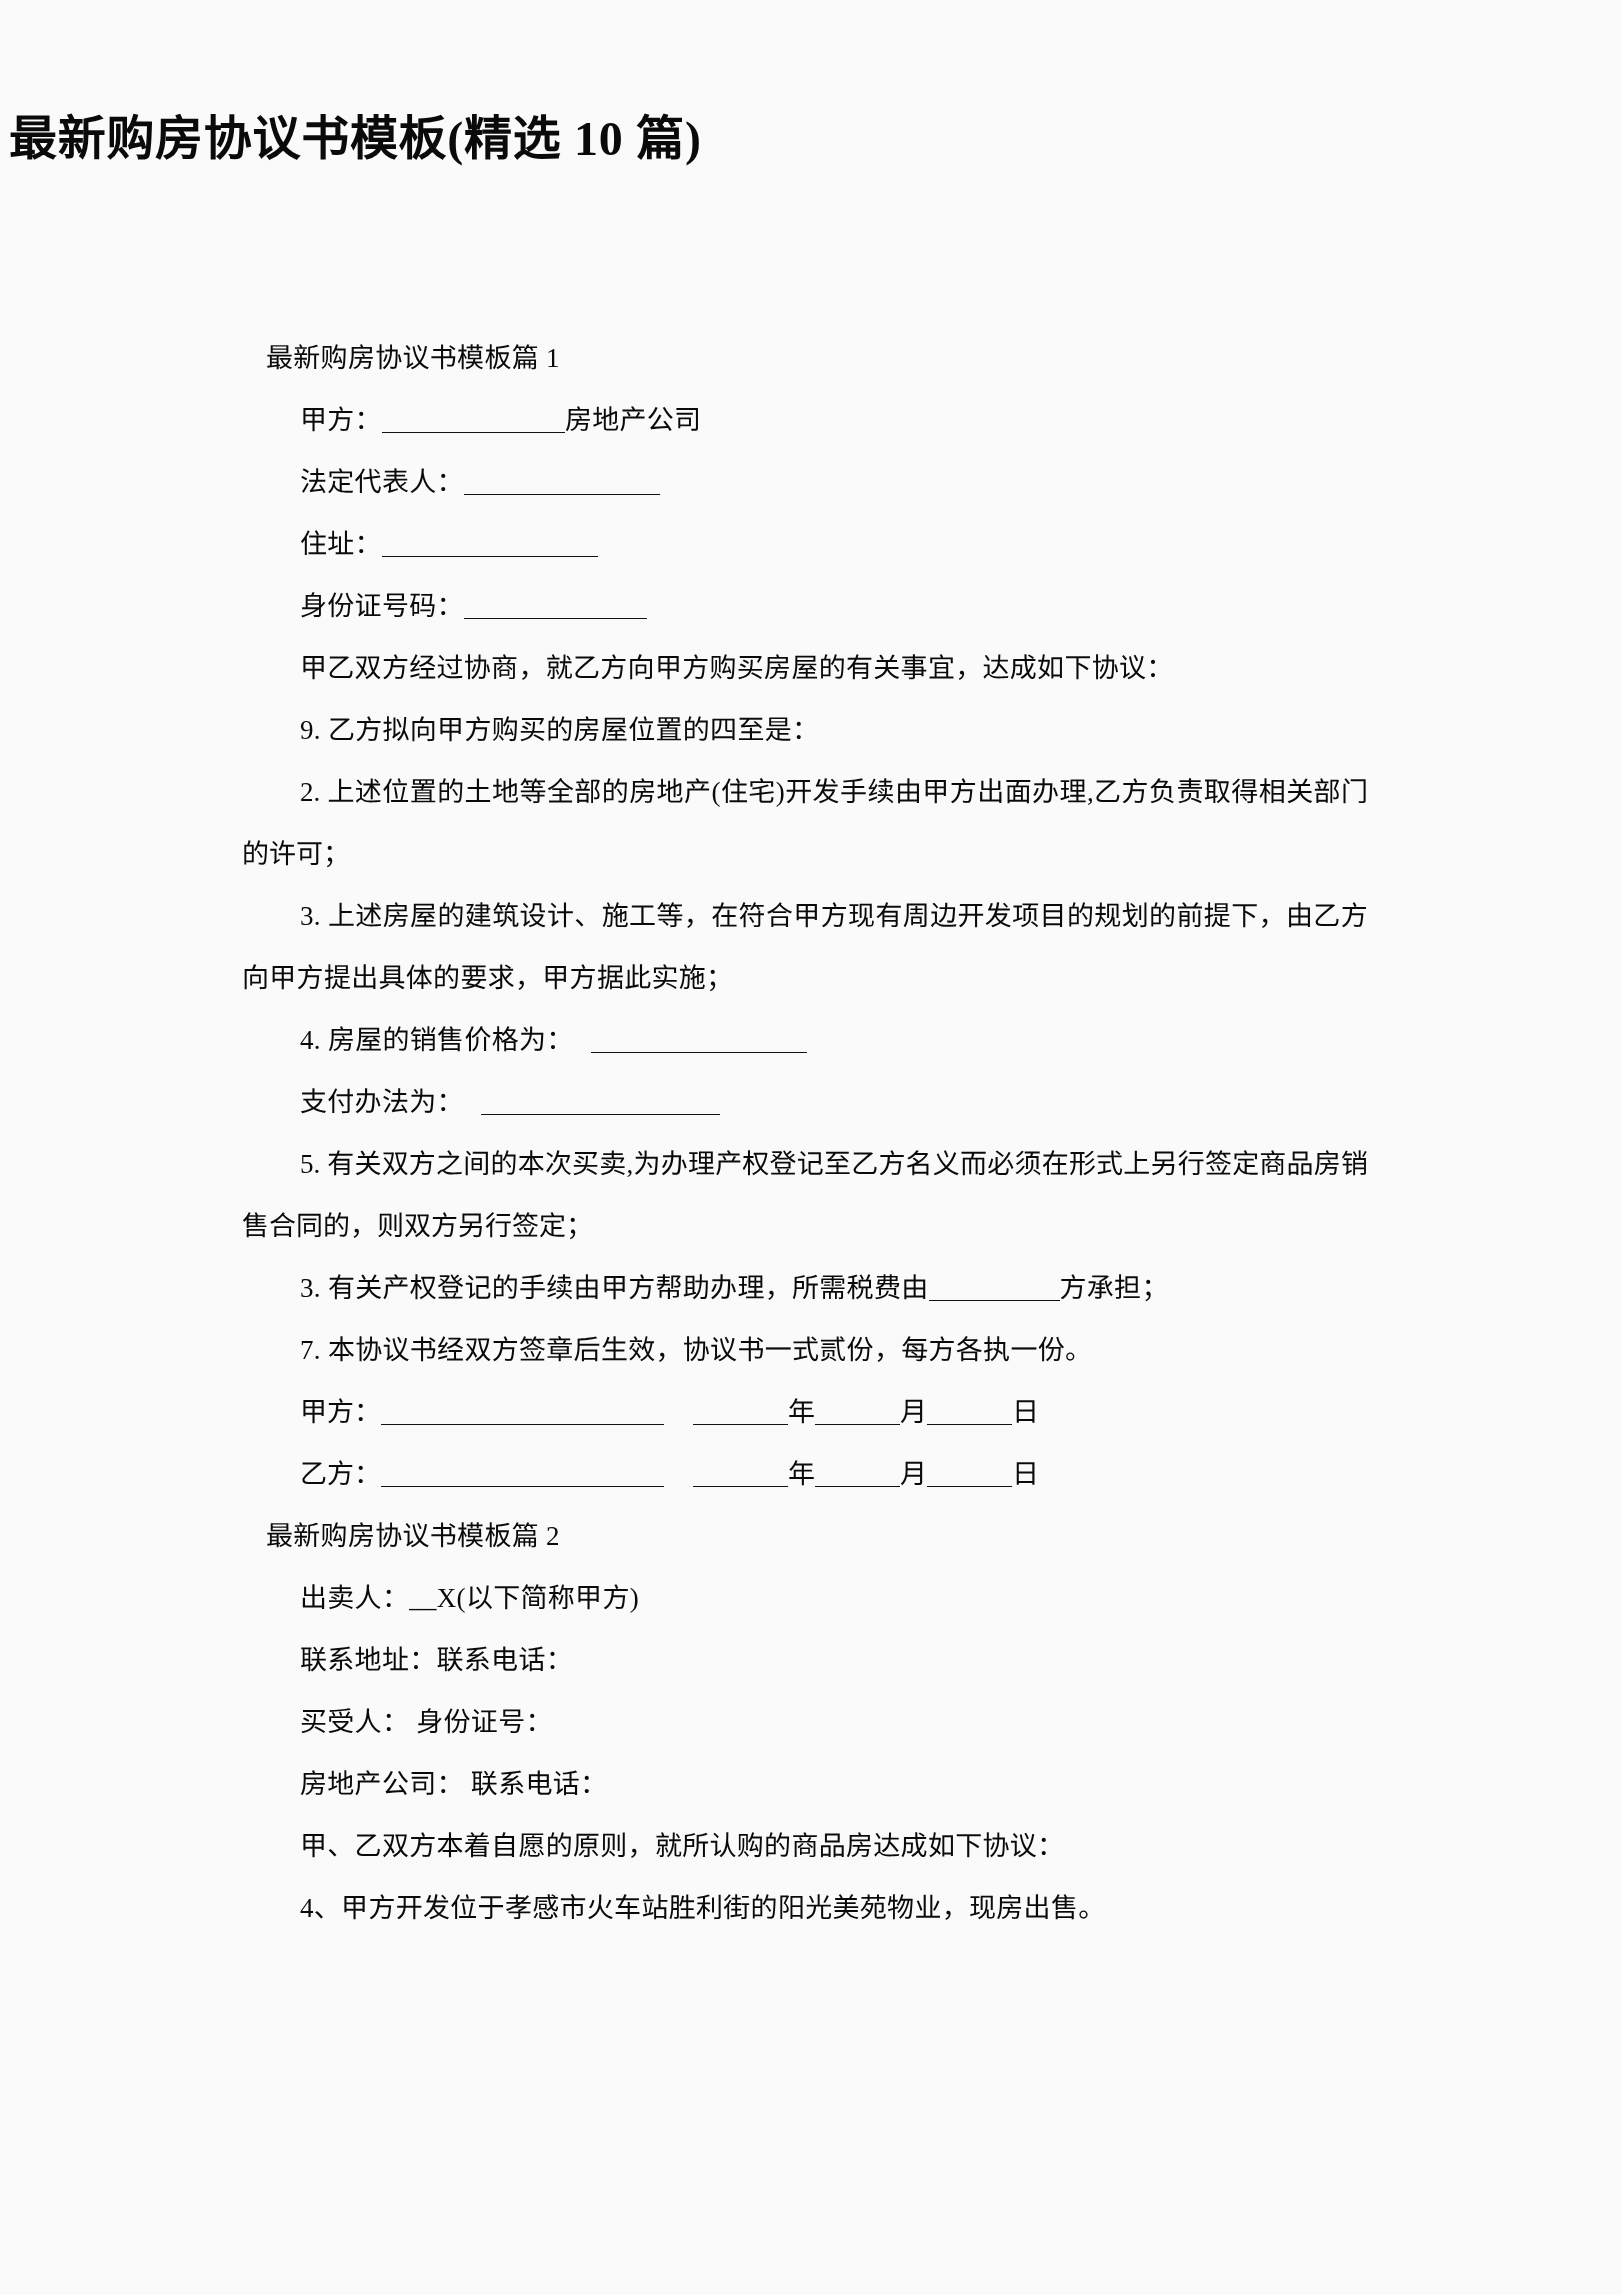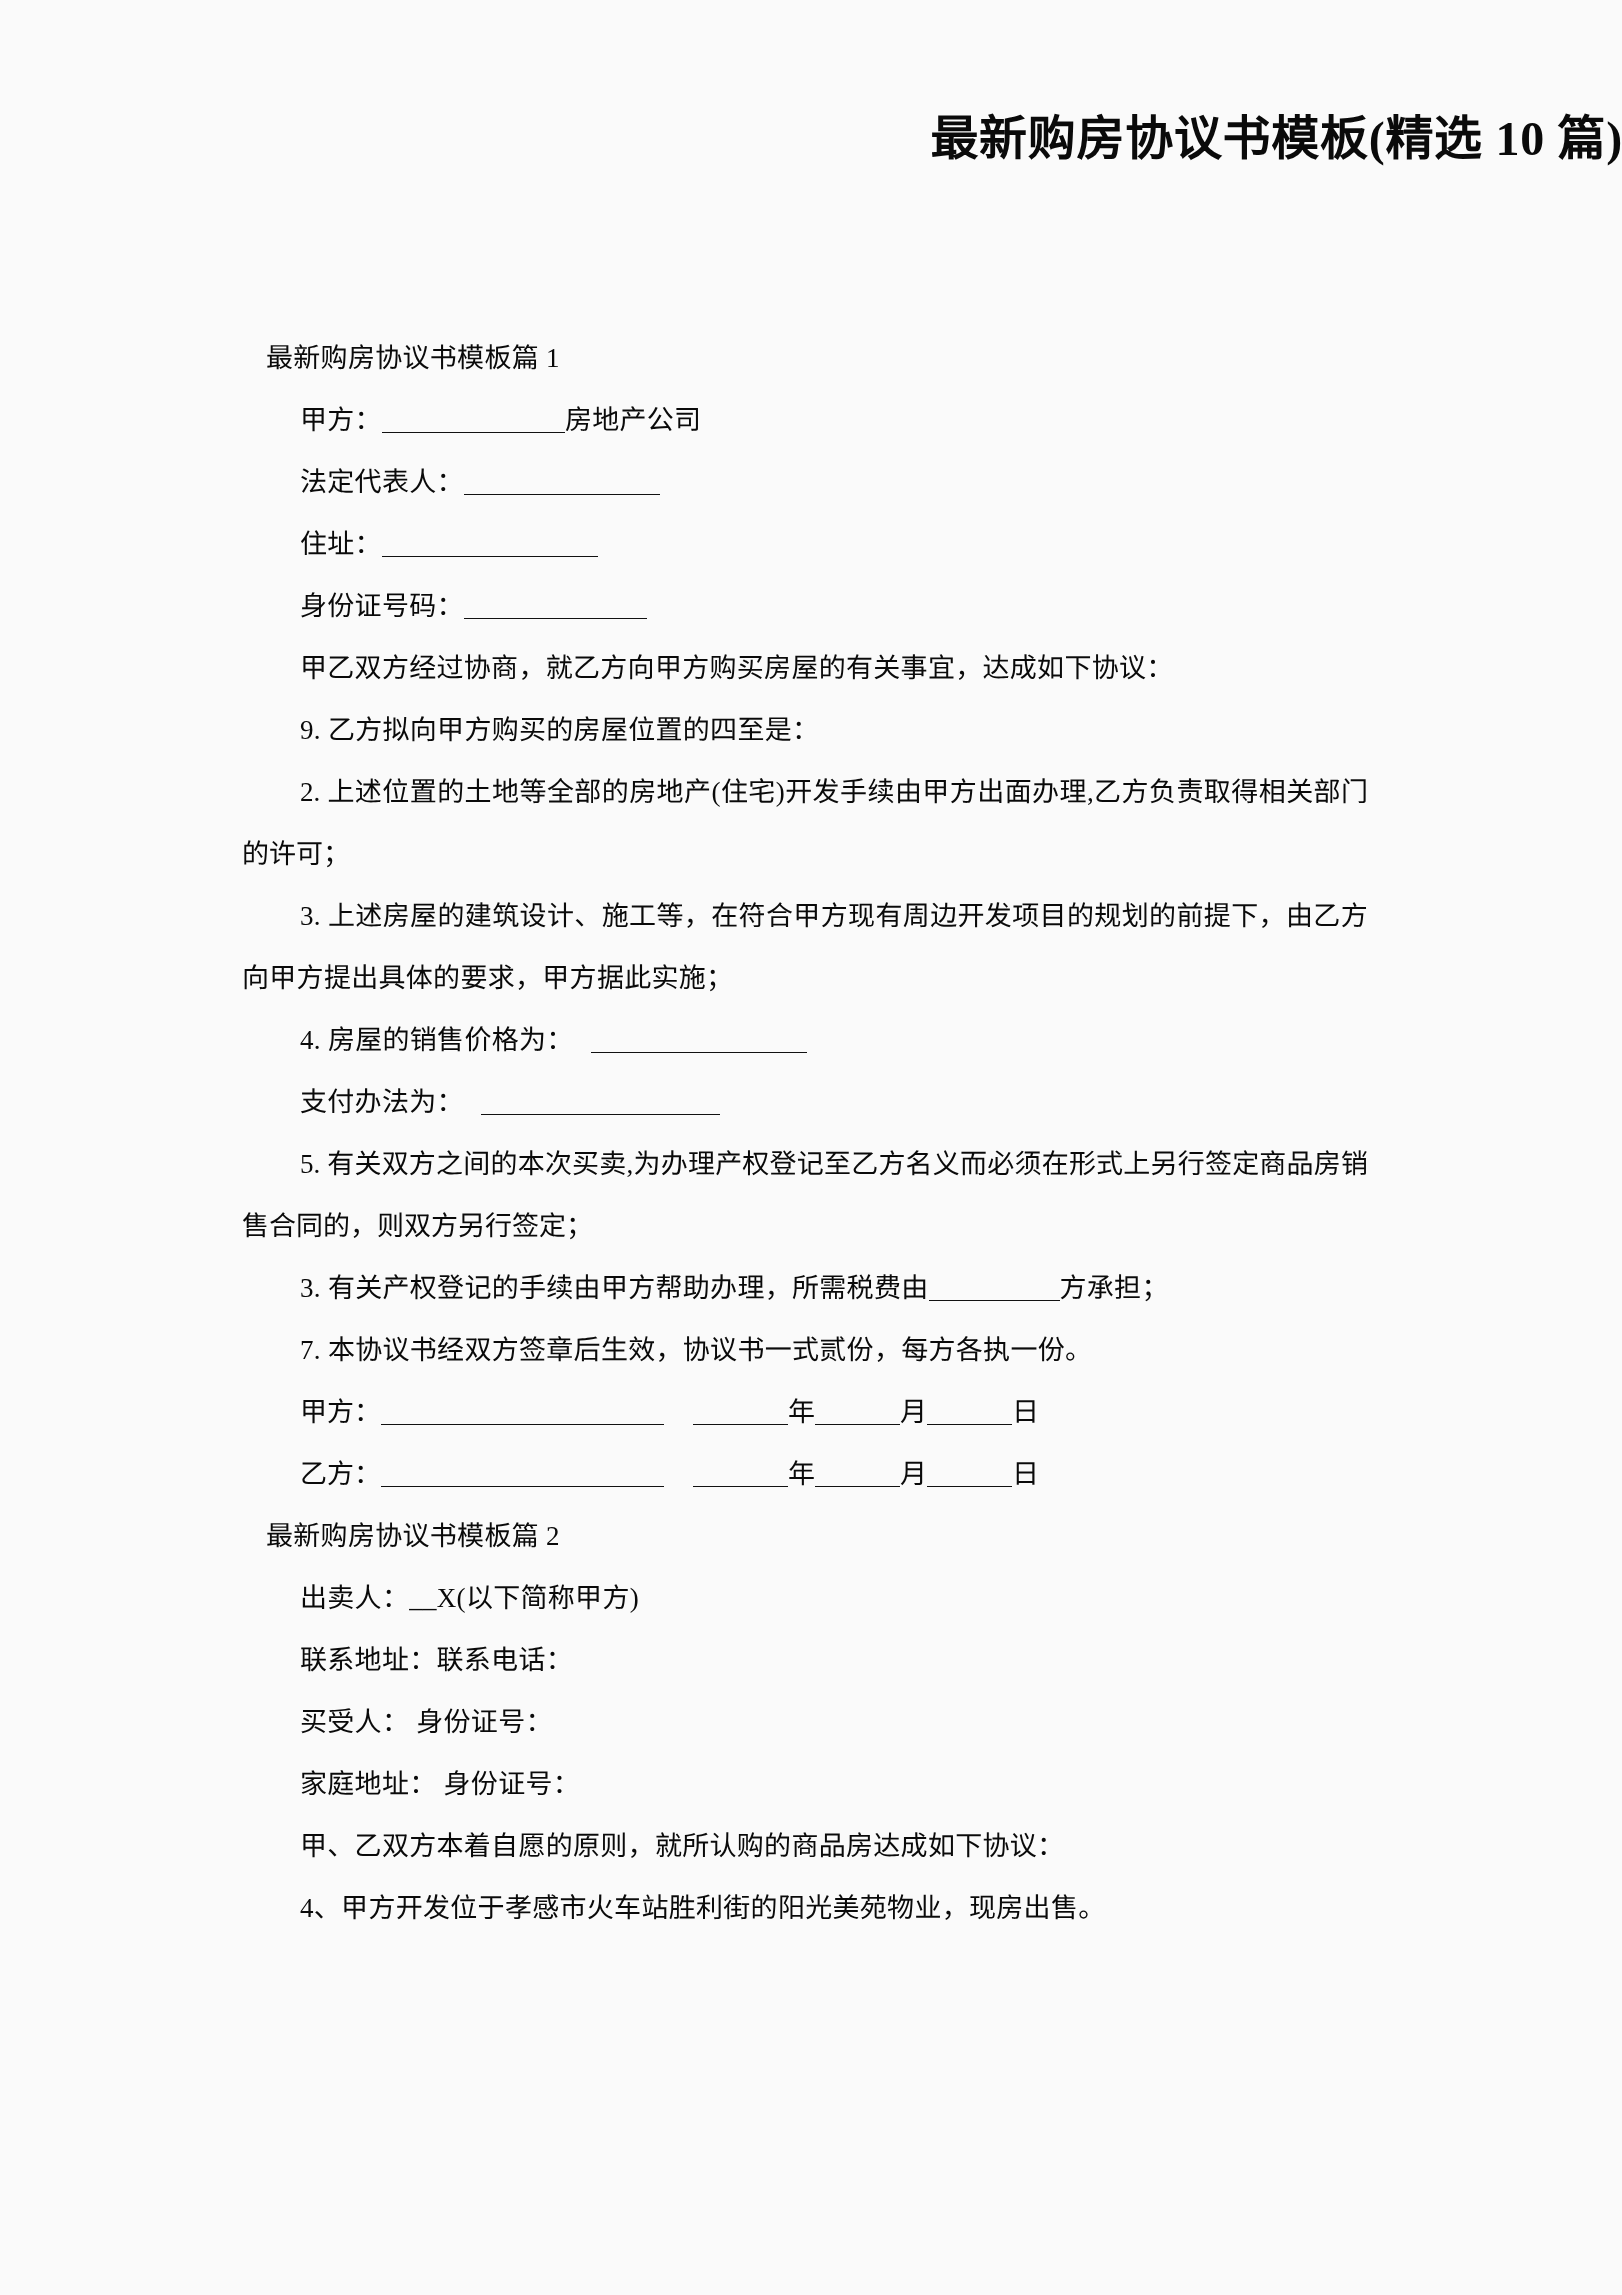--- a/index.html
+++ b/index.html
@@ -18,21 +18,21 @@
     color: #0a0a0a;
     overflow: hidden;
   }
 
   
   .doc-title {
     position: absolute;
     left: 0;
     right: 0;
     top: 77px;
-    text-align: right;
+    text-align: left;
     font-size: 48px;
     line-height: 1.25;
     letter-spacing: 0.7px;
     font-weight: 600;
     white-space: nowrap;
     margin-left: 9px;
   }
 
   
   .body {
@@ -179,21 +179,21 @@
 
     <div class="line indent">
       <span>联系地址：联系电话：</span>
     </div>
 
     <div class="line indent">
       <span>买受人： 身份证号：</span>
     </div>
 
     <div class="line indent">
-      <span>家庭地址： 身份证号：</span>
+      <span>房地产公司： 联系电话：</span>
     </div>
 
     <div class="line indent">
       <span>甲、乙双方本着自愿的原则，就所认购的商品房达成如下协议：</span>
     </div>
 
     <div class="line indent">
       <span>4、甲方开发位于孝感市火车站胜利街的阳光美苑物业，现房出售。</span>
     </div>
 

